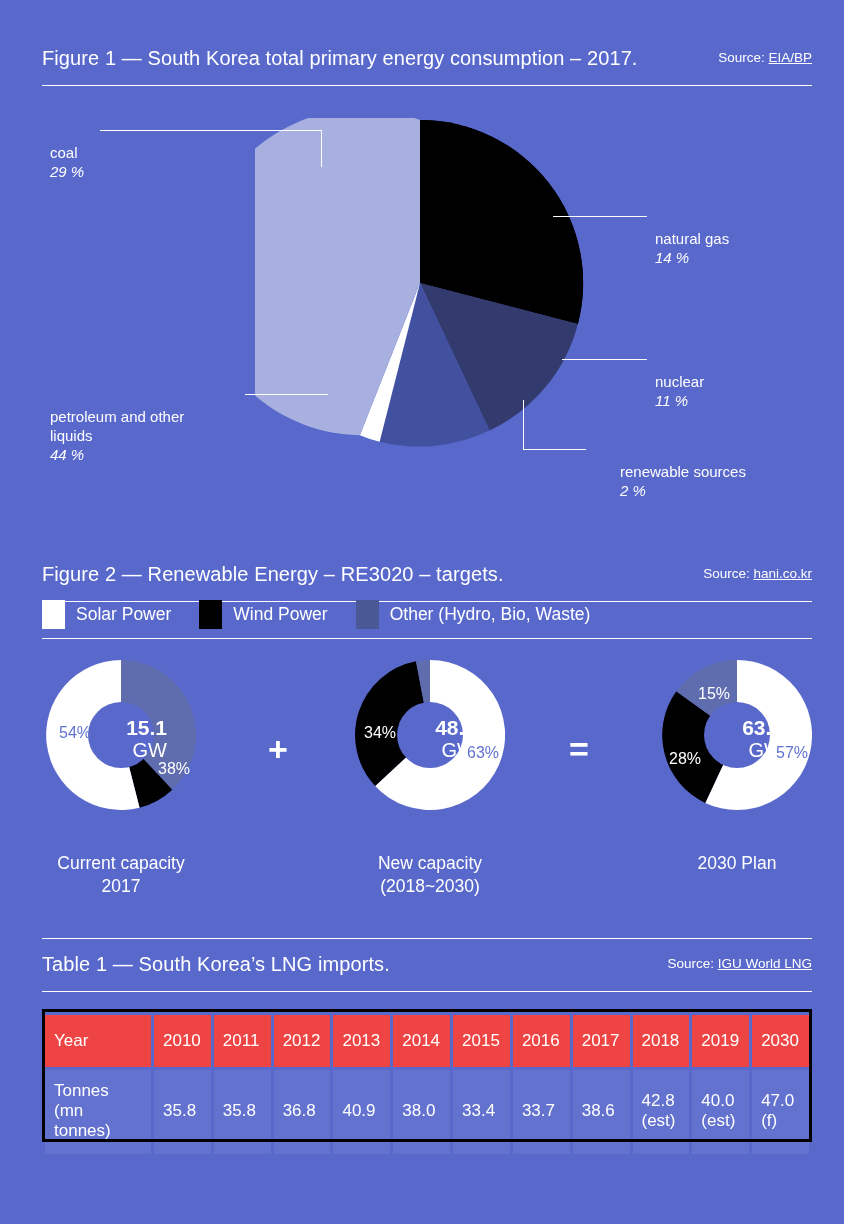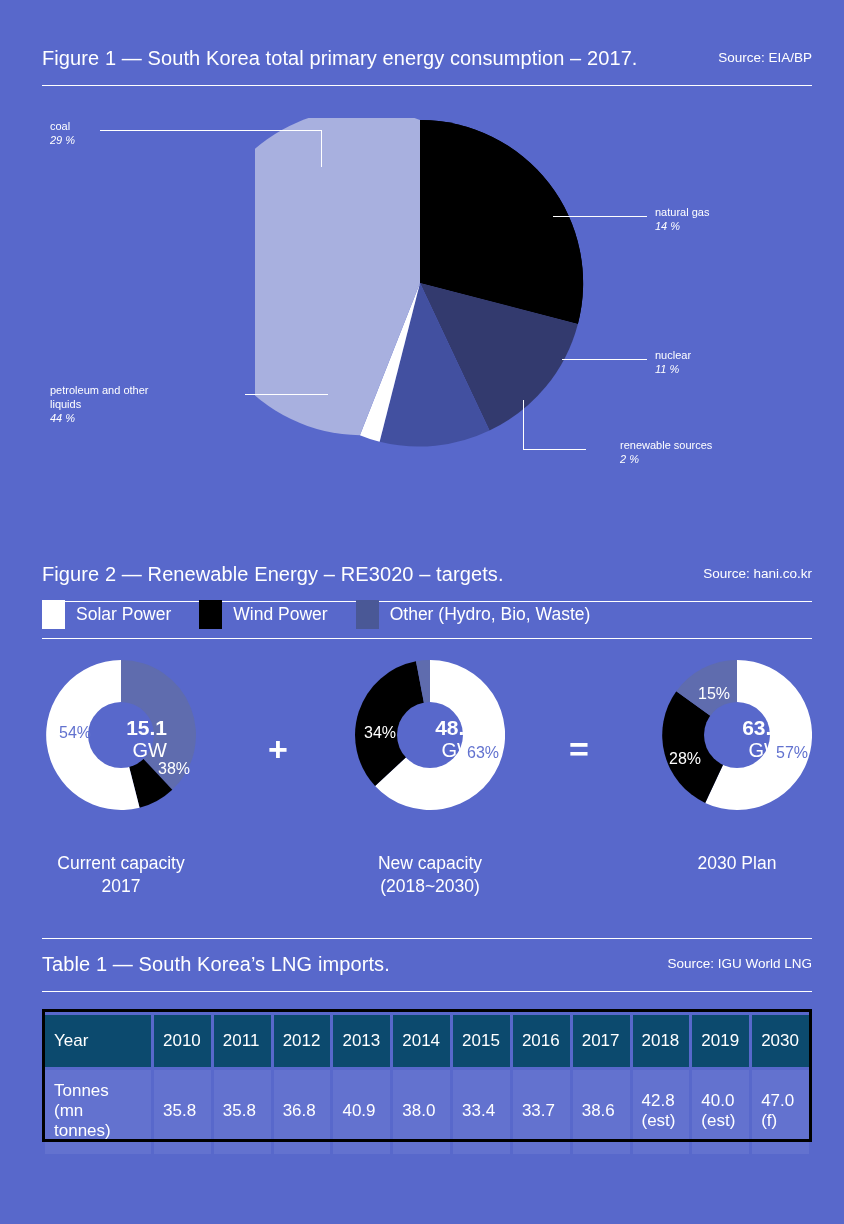--- a/index.html
+++ b/index.html
@@ -38,20 +38,21 @@
     font-size: 20px;
     letter-spacing: 0.1px;
     white-space: nowrap;
   }
   .source {
     font-size: 13.5px;
     white-space: nowrap;
     padding-bottom: 2px;
   }
   .source .src-link {
+    text-decoration: underline;
   }
 
   .rule {
     position: absolute;
     left: 42px;
     width: 770px;
     height: 0;
     border-top: 1.5px solid #ffffff;
   }
 
@@ -62,23 +63,24 @@
     position: absolute;
     left: 255px;
     top: 118px;
     width: 330px;
     height: 330px;
   }
   .pie-wrap svg { display: block; }
 
   .callout {
     position: absolute;
-    font-size: 11px;
+    font-size: 15px;
     line-height: 1.28;
     white-space: nowrap;
+    margin-top: 24px;
   }
   .callout .pct {
     font-style: italic;
   }
   .callout.right { text-align: left; }
   .callout.left  { text-align: left; }
   .leader-h {
     position: absolute;
     height: 0;
     border-top: 1.5px solid #ffffff;
@@ -184,21 +186,21 @@
     top: 1012px;
     width: 770px;
   }
   table.lng {
     border-collapse: separate;
     border-spacing: 3px;
     width: 770px;
     table-layout: fixed;
   }
   table.lng th {
-    background: #0c4a6e;
+    background: #ef4444;
     color: #ffffff;
     font-size: 17px;
     font-weight: normal;
     text-align: left;
     padding: 12px 9px;
     height: 28px;
     vertical-align: middle;
   }
   table.lng td {
     background: #6372cf;

